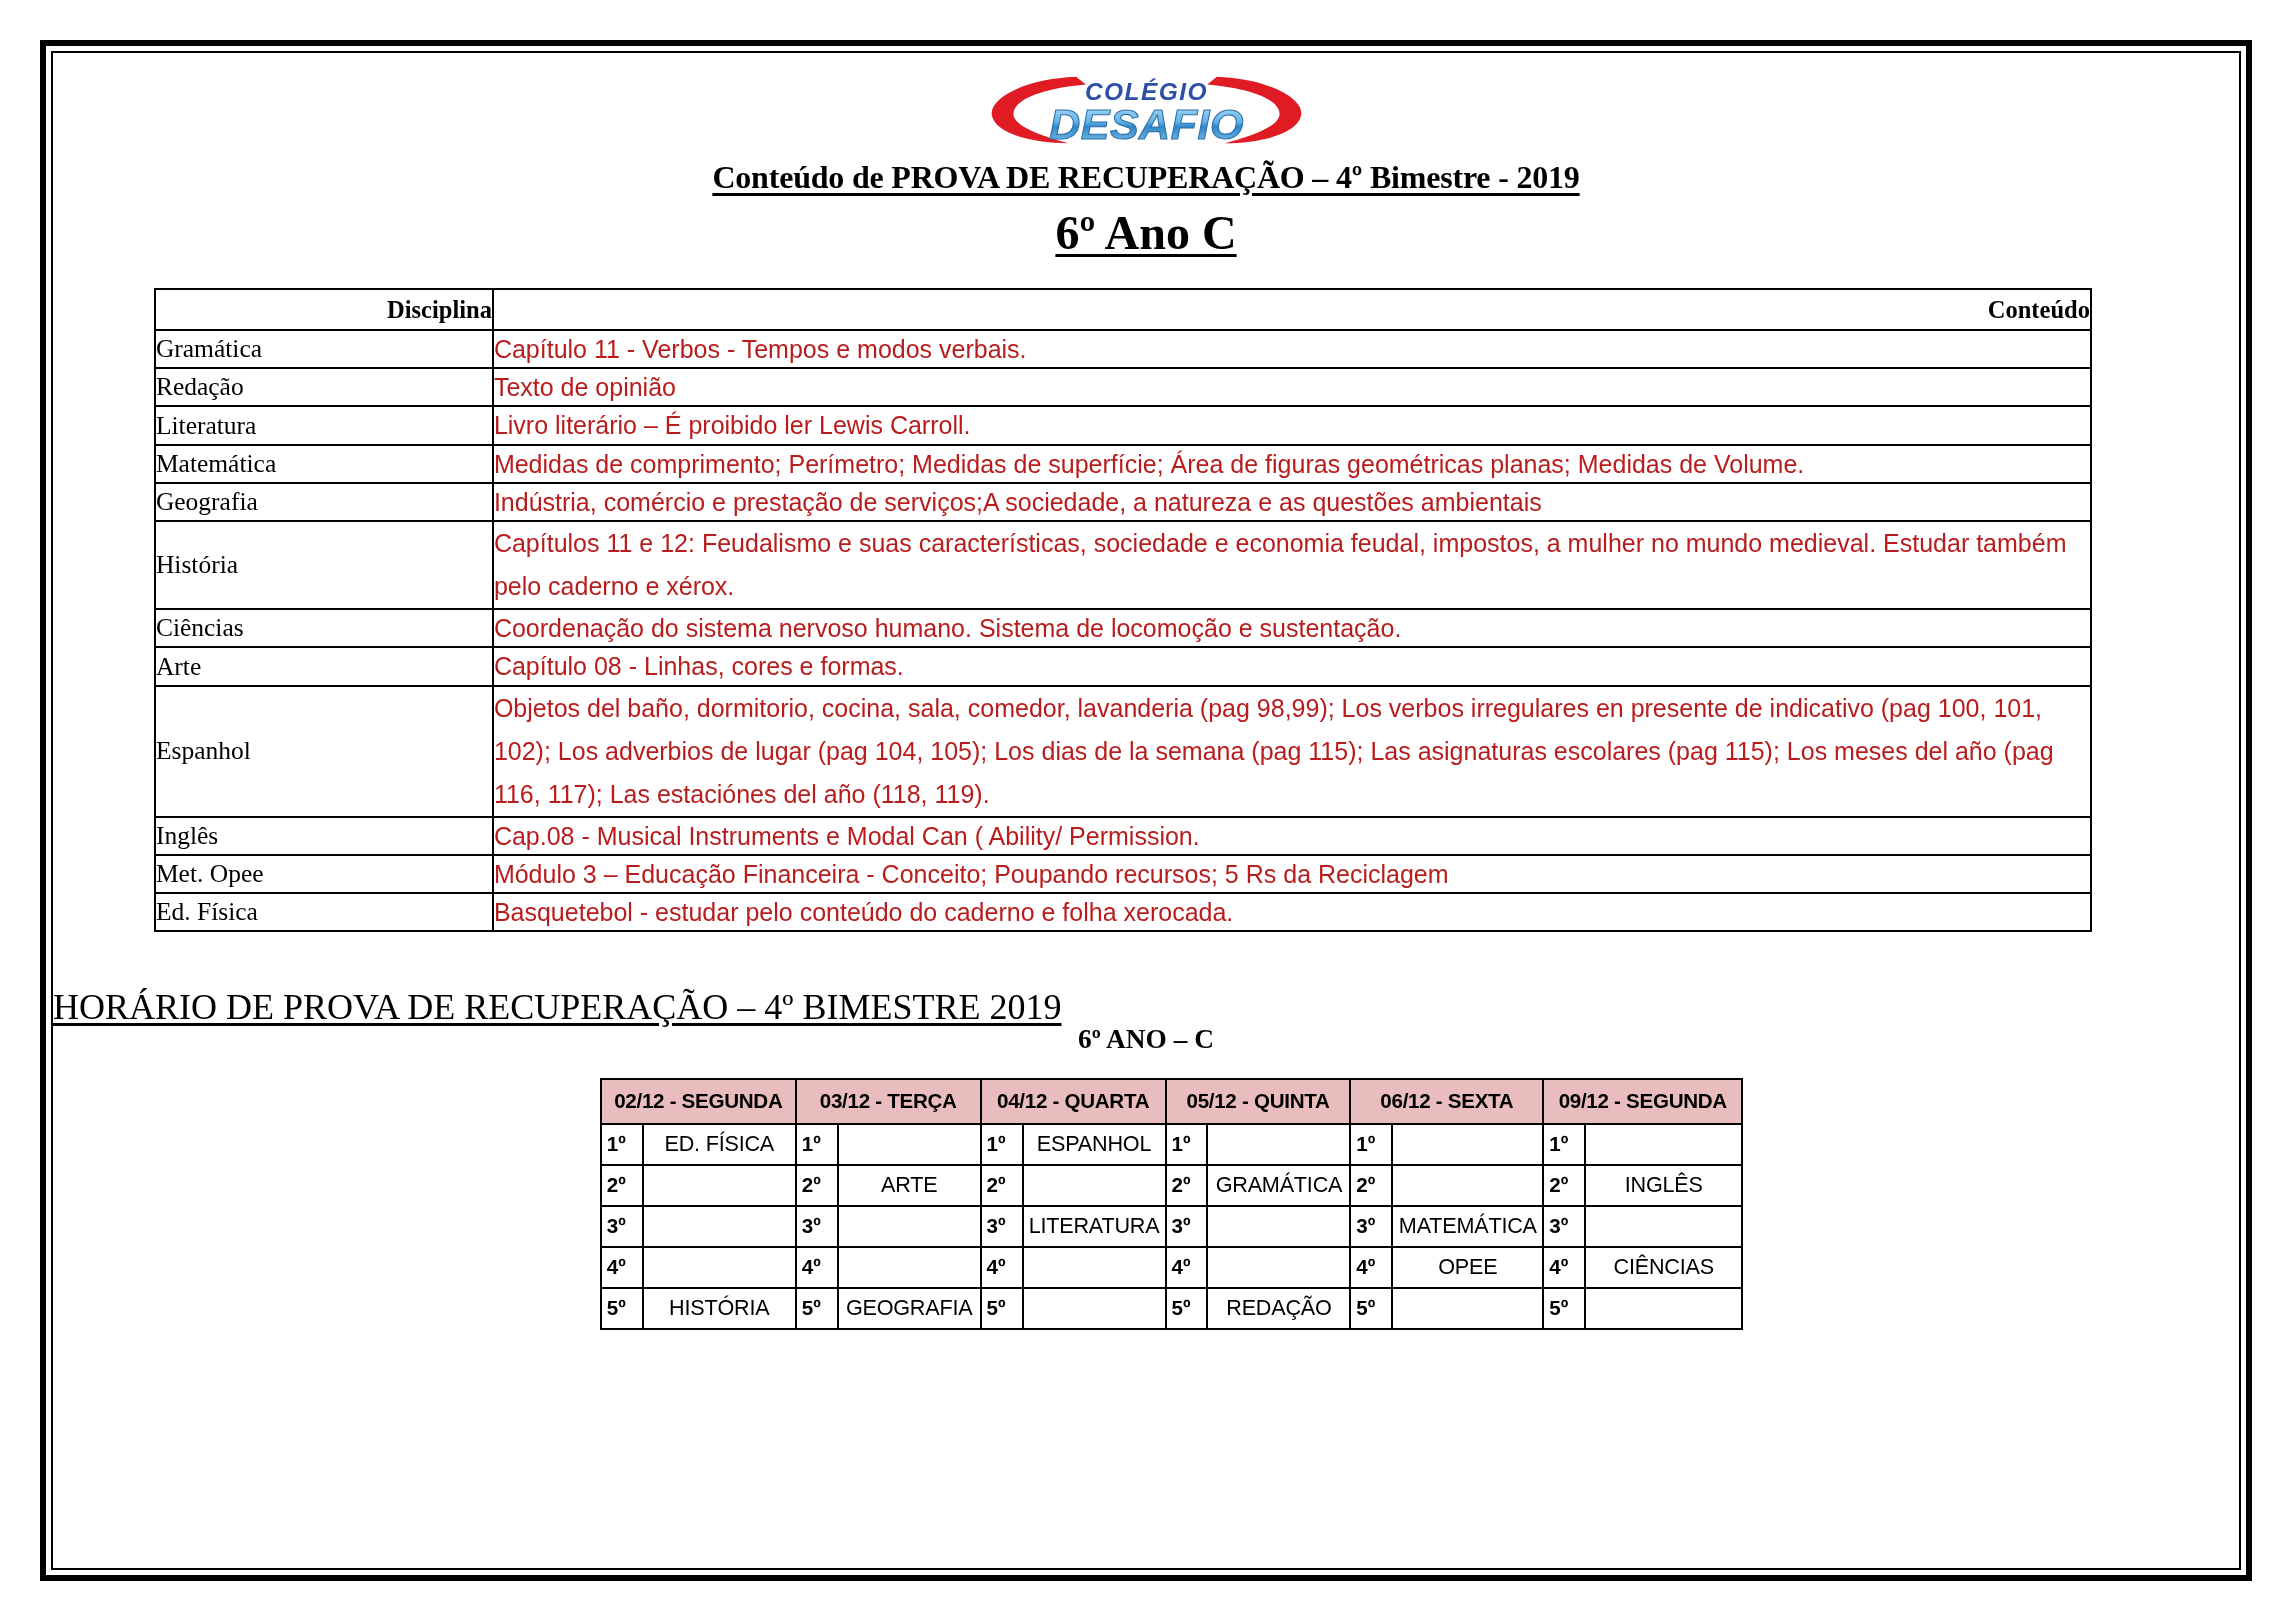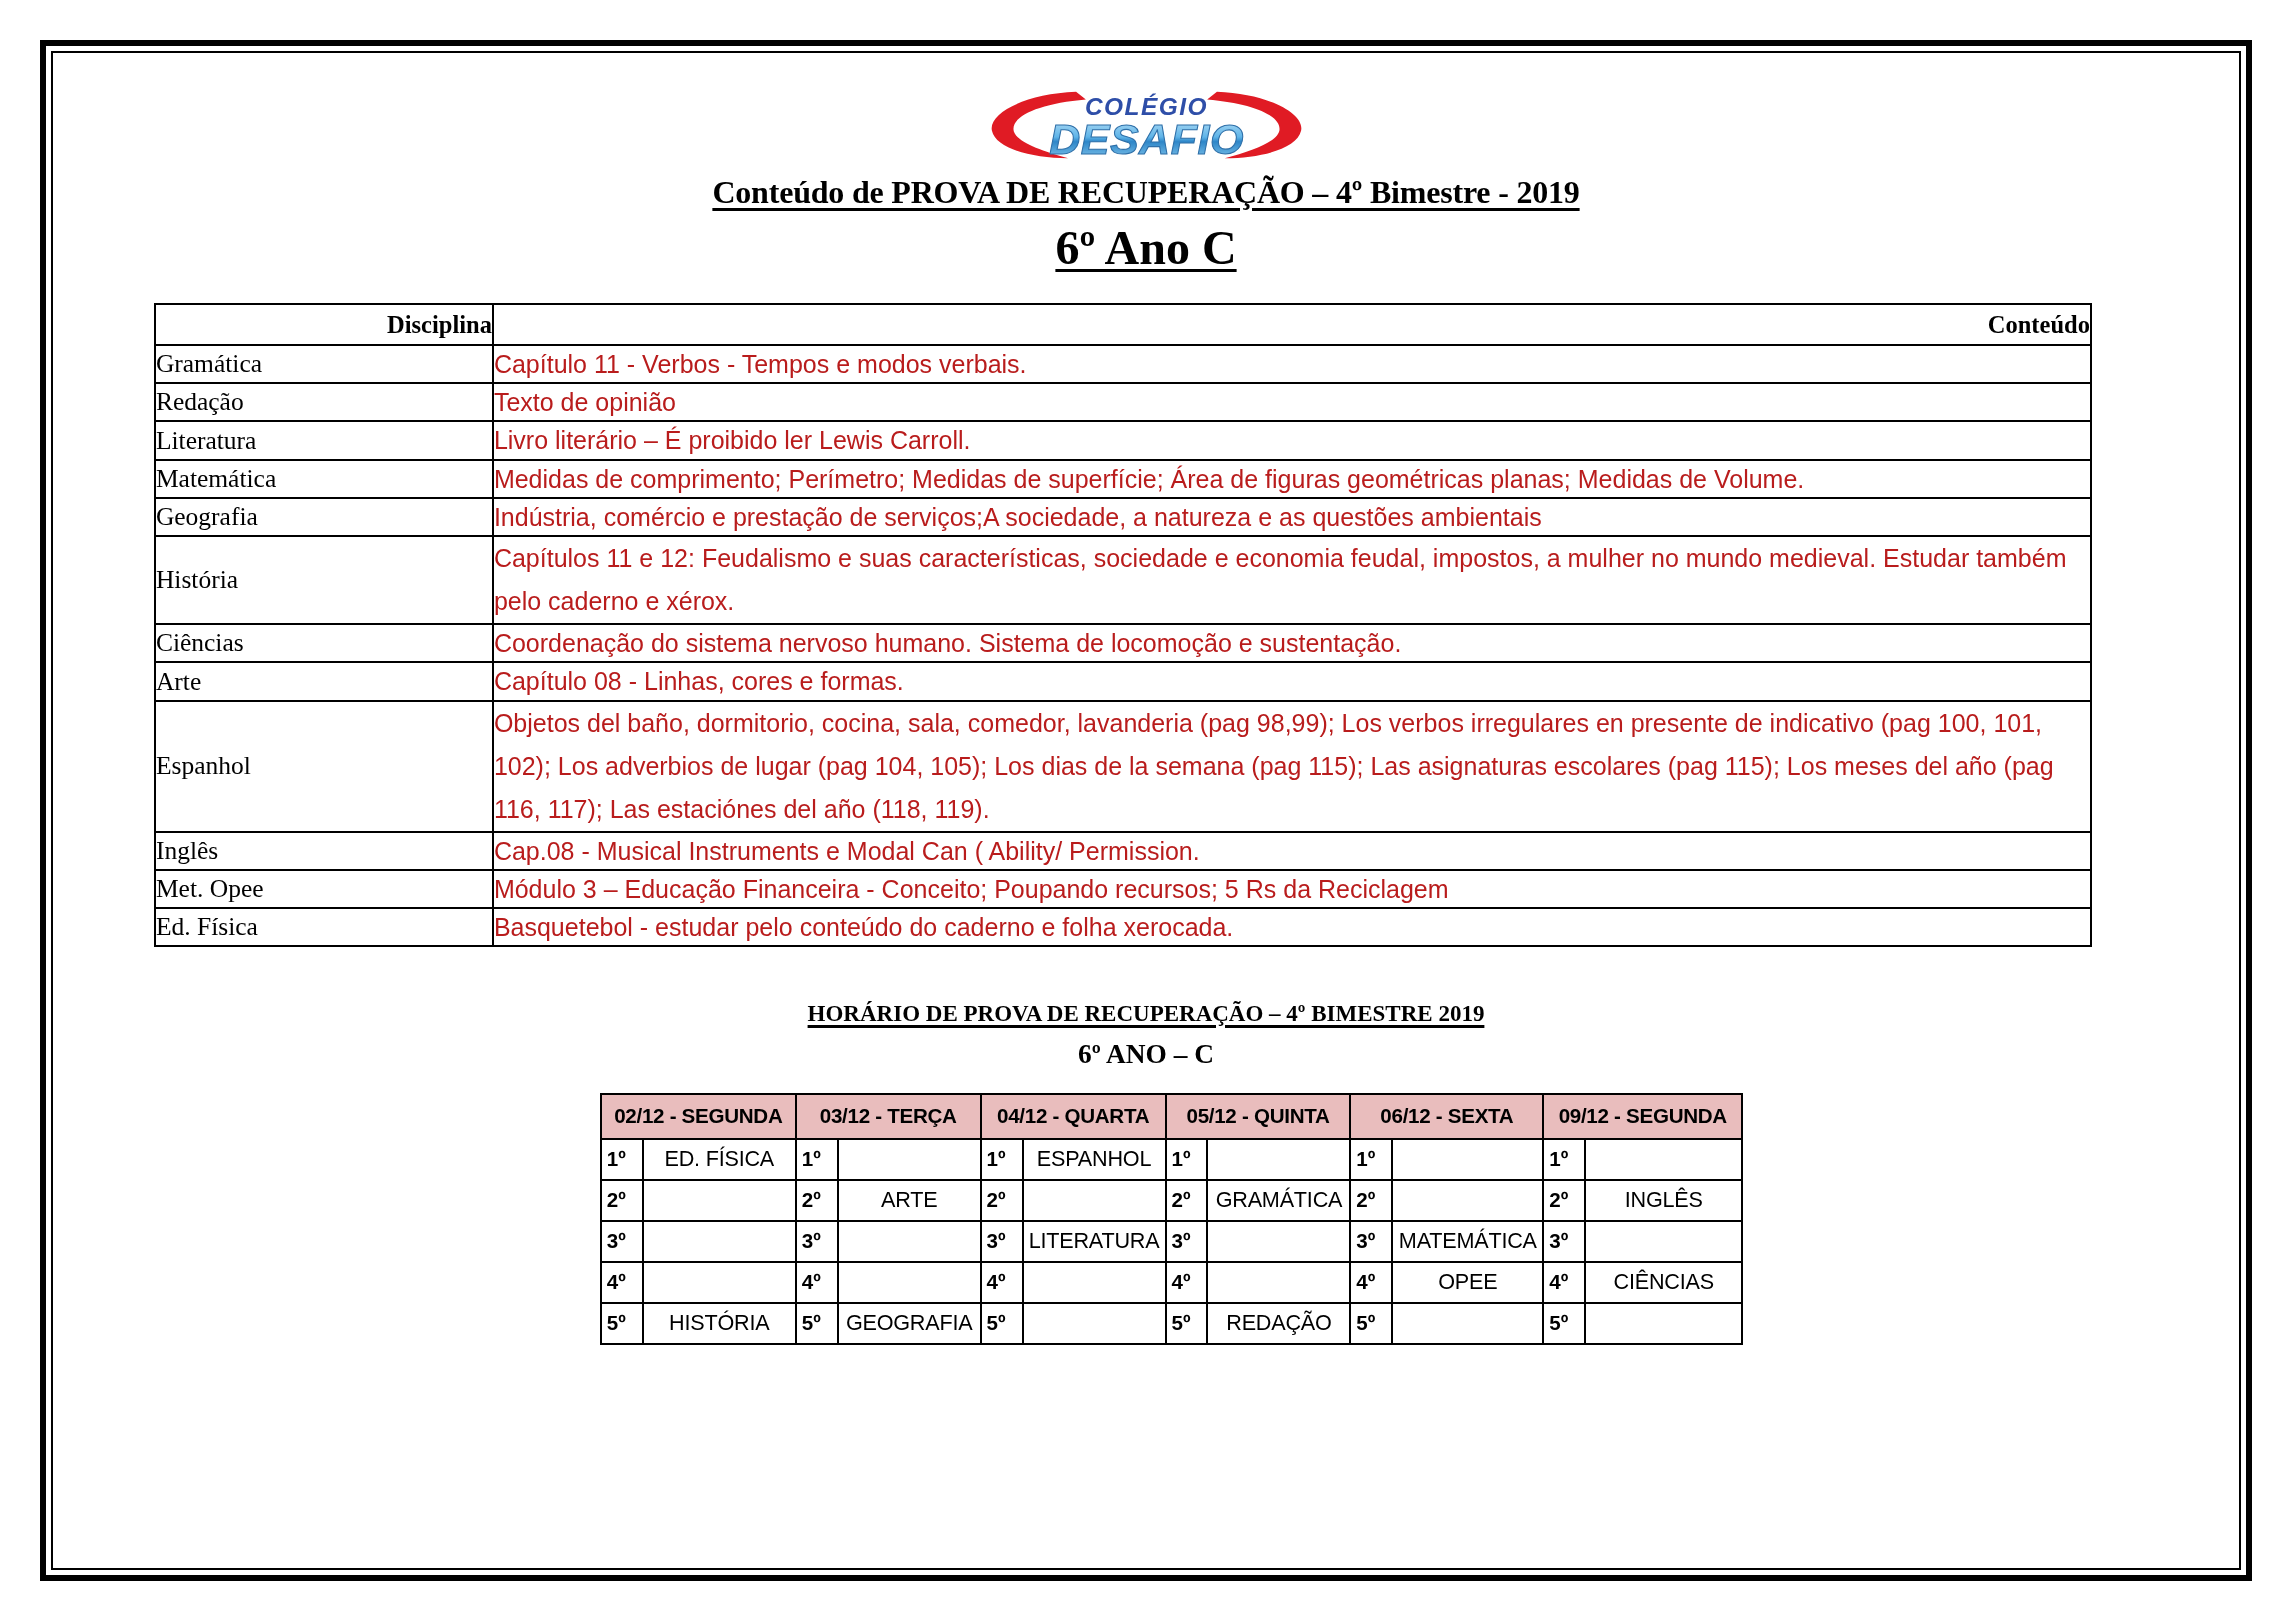--- a/index.html
+++ b/index.html
@@ -31,21 +31,21 @@
     top: 4.9px;
     right: 4.9px;
     bottom: 4.9px;
     border: 2px solid #000;
     box-sizing: border-box;
     background: #fff;
   }
   .content {
     position: absolute;
     left: 0;
-    top: 15px;
+    top: 0;
     width: 100%;
     height: 100%;
     box-sizing: border-box;
     padding: 0;
   }
 
   
   .logo-wrap {
     position: absolute;
     left: 0;
@@ -133,24 +133,24 @@
   .row-1line .cell-disc, .row-1line .cell-cont { height: 35px; }
   .row-2line .cell-cont { line-height: 1.72; border-radius: 20px; }
   .row-3line .cell-cont { line-height: 1.72; }
 
   
   .sched-title {
     position: absolute;
     top: 933px;
     left: 0;
     width: 100%;
-    text-align: center;
-    font-family: "Liberation Serif", serif;
-    font-weight: bold;
-    font-size: 23px;
+    text-align: left;
+    font-family: "Liberation Serif", serif;
+    font-weight: normal;
+    font-size: 36px;
     color: #000;
   }
   .sched-title .ul { text-decoration: underline; text-decoration-thickness: 2.9px; text-underline-offset: 3.9px; }
   .sched-subtitle {
     position: absolute;
     top: 971px;
     left: 0;
     width: 100%;
     text-align: center;
     font-family: "Liberation Serif", serif;

